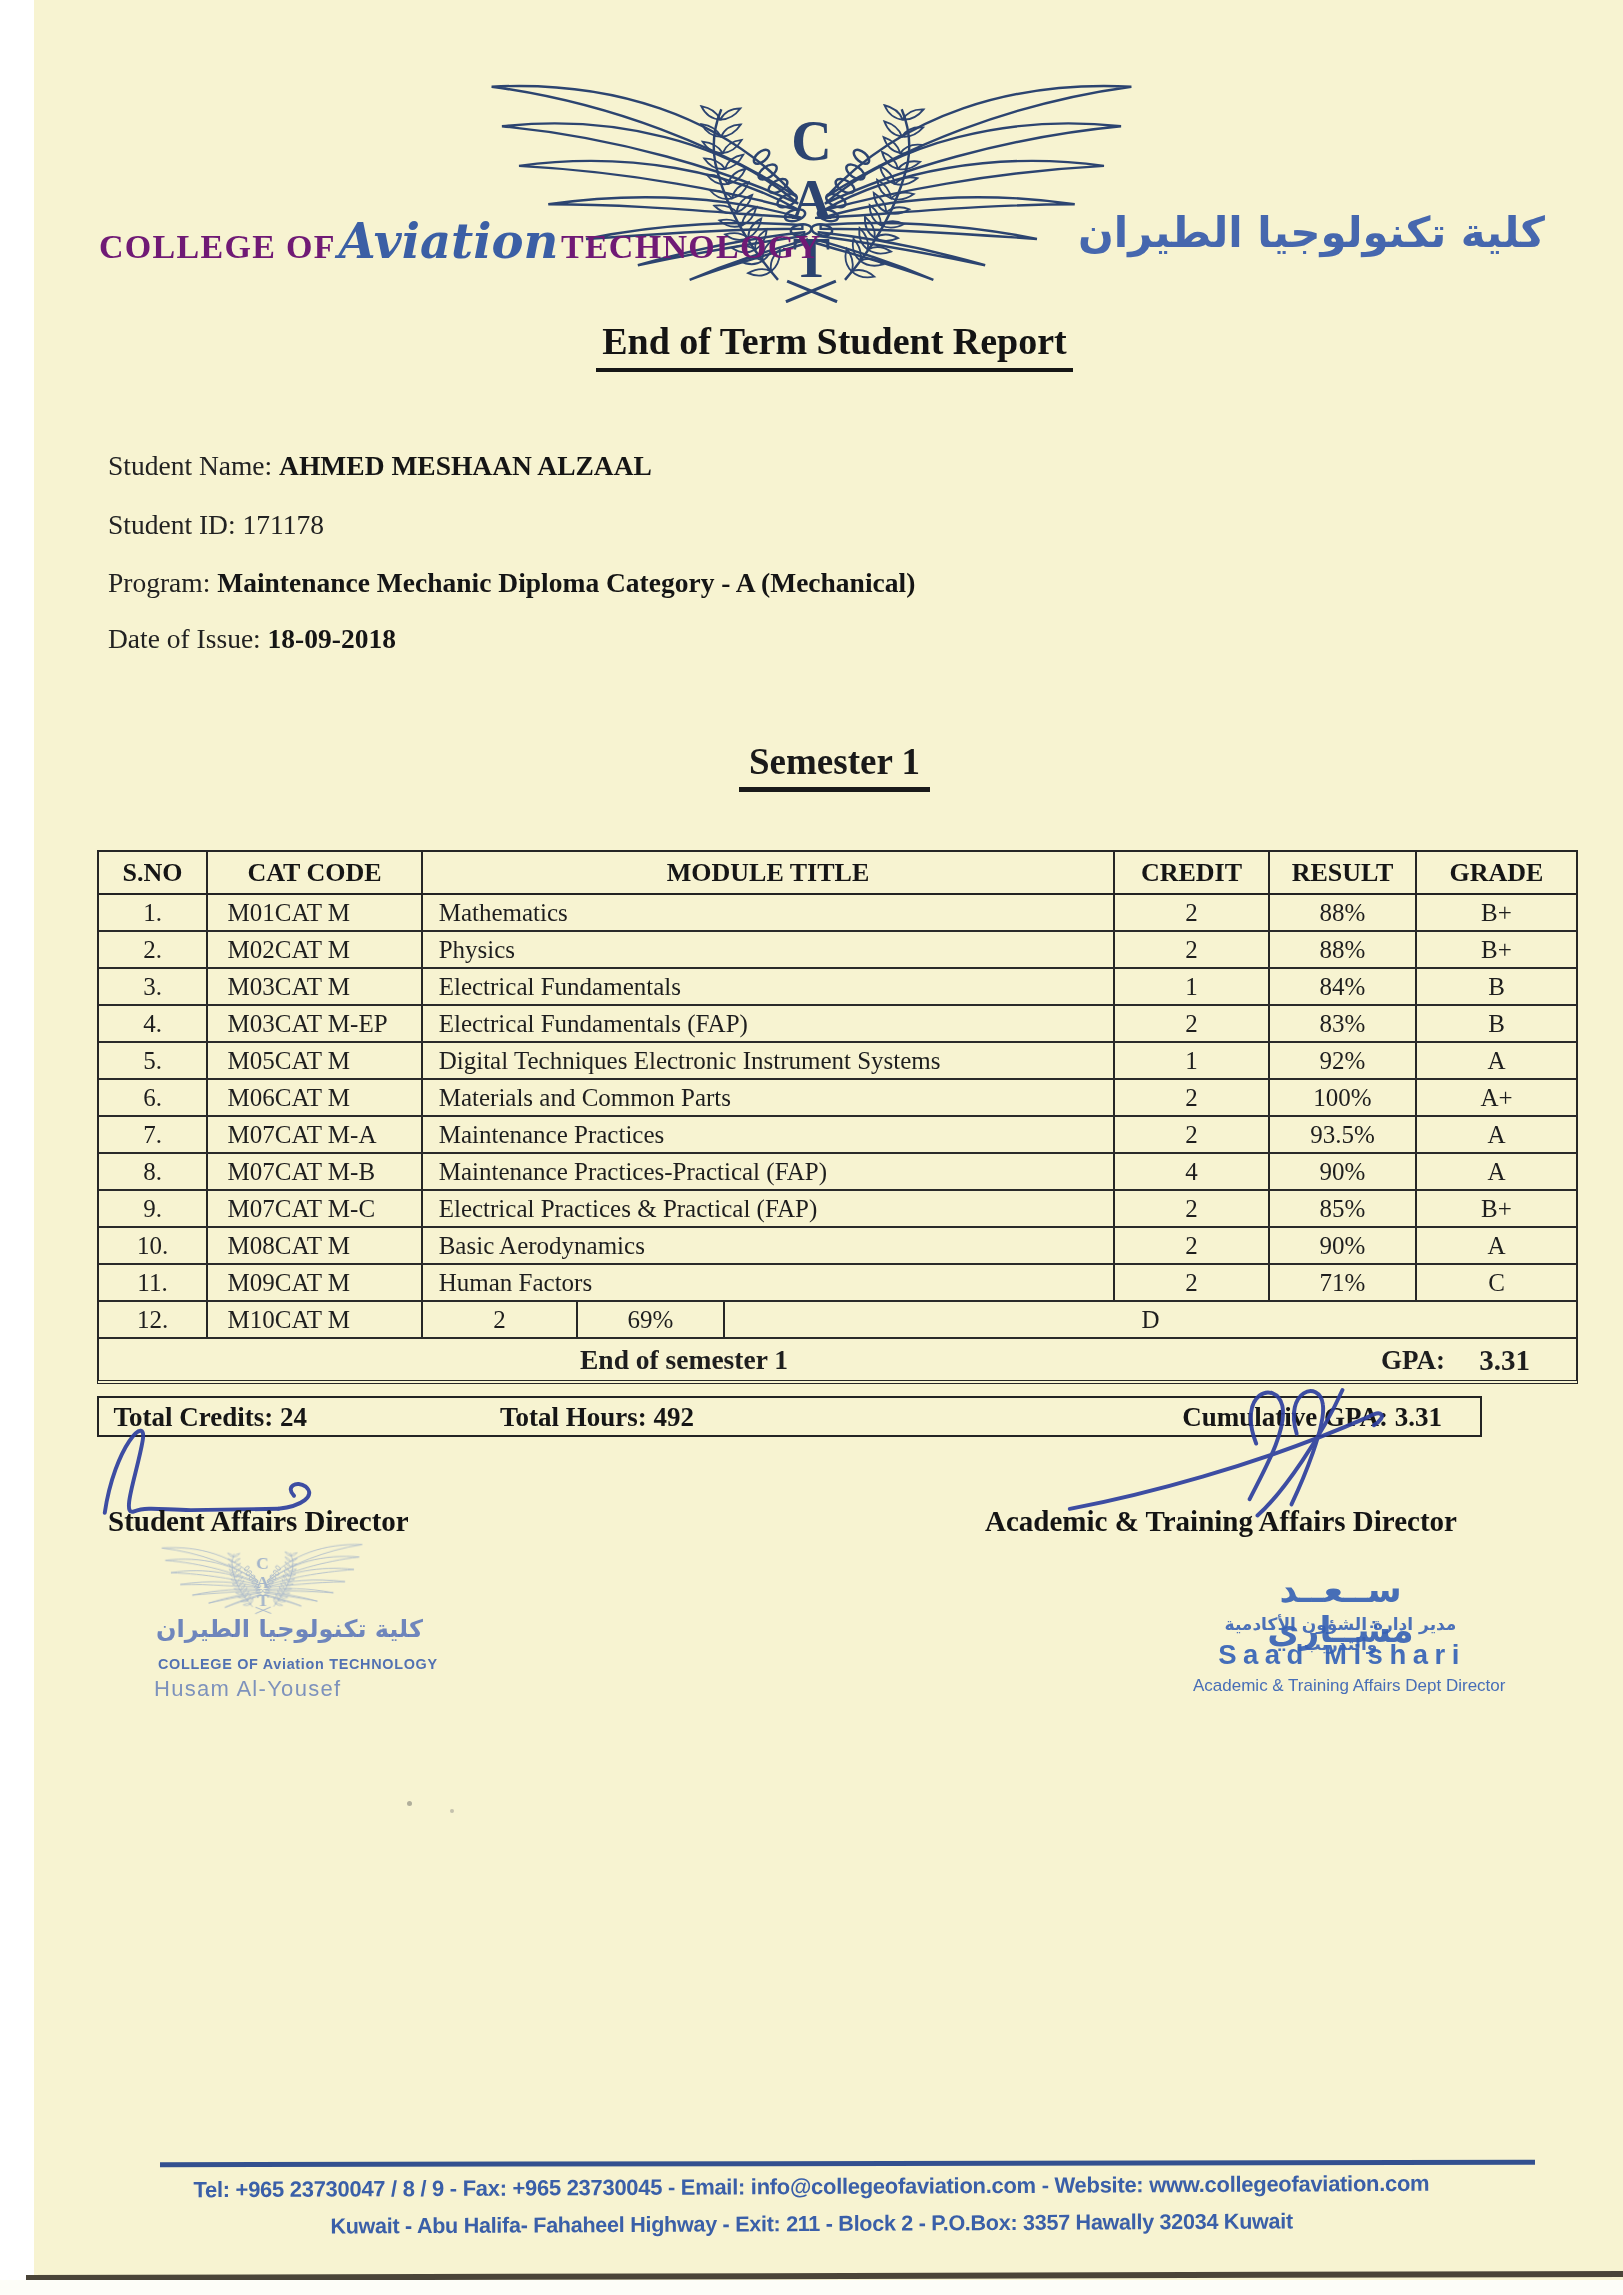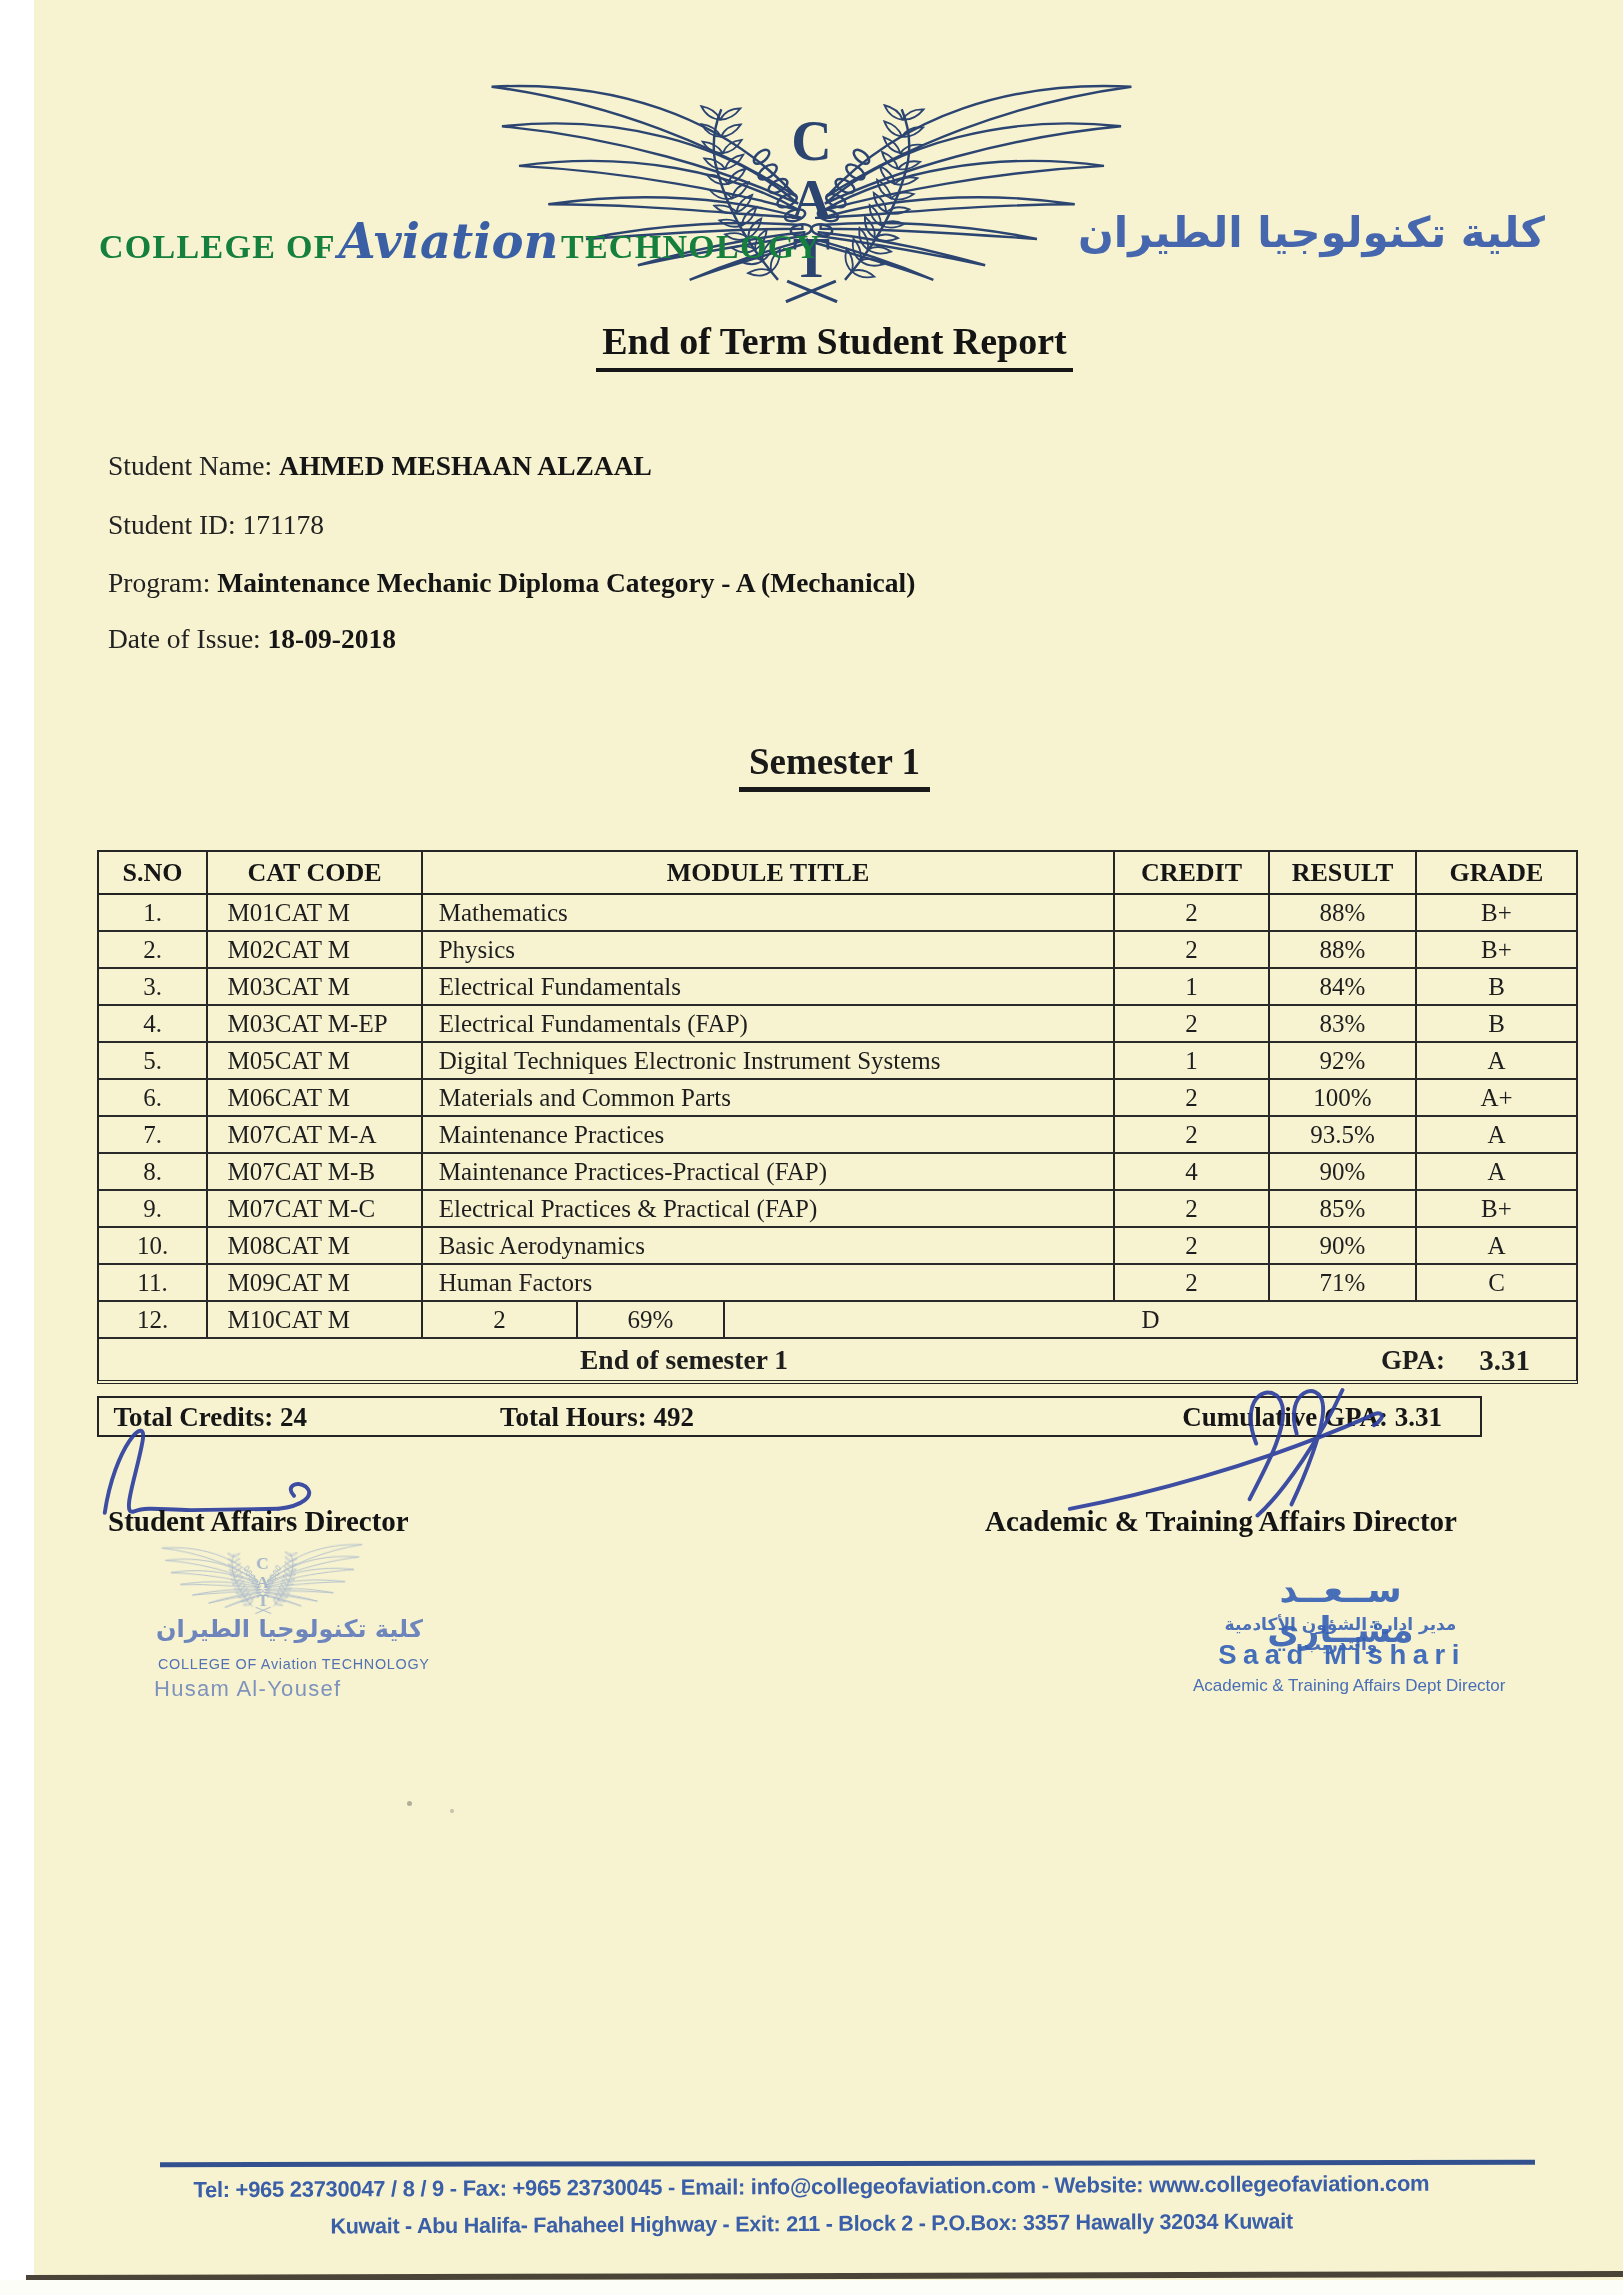--- a/index.html
+++ b/index.html
@@ -2,21 +2,21 @@
 <html style="font-size:10.5px"><head>
 <meta charset="utf-8">
 <style>
   html,body{margin:0;padding:0;background:#888;}
   .page{position:relative;width:1623px;height:2295px;background:#f7f3d1;overflow:hidden;
         font-family:"Liberation Serif","DejaVu Serif",serif;color:#1e1e1e;}
   .abs{position:absolute;}
 
   
   .college-line{left:99px;top:213px;display:flex;align-items:baseline;white-space:nowrap;color:#2c4470;}
-  .college-caps{font-size:34px;font-weight:bold;letter-spacing:1.3px;color:#15803d;}
+  .college-caps{font-size:34px;font-weight:bold;letter-spacing:1.3px;color:#701a75;}
   .college-script{font-size:48px;font-style:italic;font-weight:bold;color:#3b5fa5;margin:0 2.6px;font-family:"DejaVu Serif",serif;}
   .college-ar{left:962px;top:208px;width:583px;text-align:right;direction:rtl;
               font-family:"DejaVu Sans",sans-serif;font-weight:bold;font-size:42px;color:#4667ae;}
   .logo-main{left:458px;top:41px;width:707px;height:262px;color:#2c4470;}
 
   
   .report-title-wrap{left:0;top:319px;width:1623px;text-align:center;padding-left:46px;box-sizing:border-box;}
   .report-title{display:inline-block;font-size:38px;font-weight:bold;color:#141414;
                 border-bottom:4.6px solid #161616;padding:0 6.5px 5.2px 6.5px;}
   .info-line{left:108px;font-size:27.5px;color:#222;}
@@ -53,21 +53,21 @@
 
   
   .sig-title{font-weight:bold;font-size:29px;color:#141414;white-space:nowrap;}
   .sig-svg{color:#2e3f9f;opacity:.92;}
 
   
   .stamp{color:#3f66b5;font-family:"Liberation Sans","DejaVu Sans",sans-serif;}
   .stamp-logo{left:151px;top:1532px;width:223px;height:82px;color:#5378c4;opacity:.5;filter:blur(0.4px);transform:rotate(-1deg);}
   .stamp-ar-left{left:156px;top:1615px;width:275px;font-family:"DejaVu Sans",sans-serif;direction:rtl;text-align:left;
                  font-weight:bold;font-size:24px;color:rgba(58,92,180,.72);filter:blur(0.3px);white-space:nowrap;}
-  .stamp-en-left{left:158px;top:1656px;font-size:14.4px;font-weight:normal;color:rgba(40,80,170,.8);letter-spacing:0.7px;filter:blur(0.3px);}
+  .stamp-en-left{left:158px;top:1656px;font-size:14.4px;font-weight:bold;color:rgba(40,80,170,.8);letter-spacing:0.7px;filter:blur(0.3px);}
   .stamp-name-left{left:154px;top:1676px;font-size:22px;font-weight:normal;letter-spacing:1.3px;
                    color:rgba(50,85,175,.62);filter:blur(0.5px);}
   .stamp-name-ar{left:1203px;top:1570px;width:275px;text-align:center;direction:rtl;font-family:"DejaVu Sans",sans-serif;
                  font-weight:bold;font-size:35px;color:#3560b5;opacity:.9;}
   .stamp-title-ar{left:1203px;top:1614px;width:275px;text-align:center;direction:rtl;font-family:"DejaVu Sans",sans-serif;
                   font-weight:bold;font-size:17px;color:#3560b5;opacity:.88;}
   .stamp-name-en{left:1198px;top:1639px;width:288px;text-align:center;font-size:27.5px;font-weight:bold;letter-spacing:6.5px;
                  color:#3563b8;opacity:.92;white-space:nowrap;}
   .stamp-title-en{left:1193px;top:1676px;width:298px;text-align:center;font-size:17px;color:#3560b5;opacity:.9;white-space:nowrap;}
 

